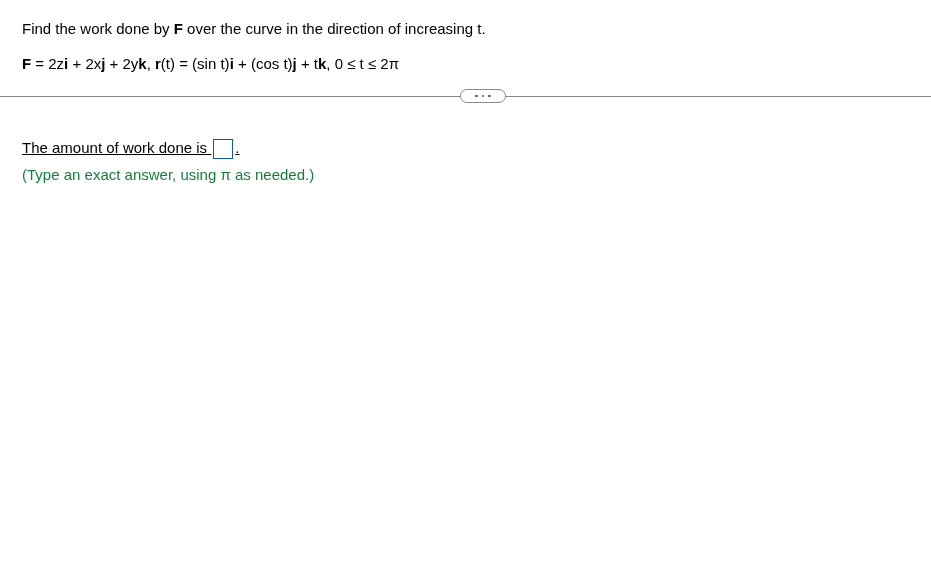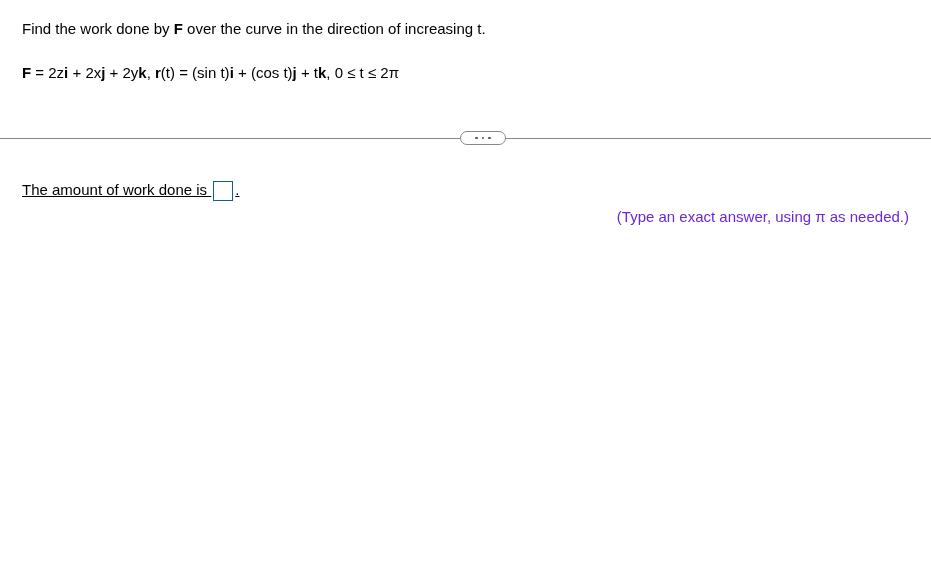--- a/index.html
+++ b/index.html
@@ -12,25 +12,25 @@
       font-size: 15px;
       color: #000;
       background: #fff;
       width: 931px;
       height: 571px;
       padding: 18px 22px;
       position: relative;
     }
     .question-text {
       line-height: 1.5;
-      margin-bottom: 21px;
+      margin-bottom: 12px;
     }
     .formula-line {
       line-height: 1.5;
-      margin-bottom: 44px;
+      margin-bottom: 11px;
     }
     .bold {
       font-weight: bold;
     }
     .divider-row {
       position: relative;
       height: 20px;
       margin-bottom: 28px;
     }
     .divider-line {
@@ -74,23 +74,22 @@
       height: 20px;
       border: 1.5px solid #0a5da8;
       vertical-align: middle;
       margin: 0 2px;
       background: #fff;
       font-size: 13px;
       text-align: center;
       padding: 0;
     }
     .hint-text {
-      color: #6d28d9;
+      color: #15803d;
       line-height: 1.6;
-      text-align: right;
     }
   </style>
 </head>
 <body>
 
 <div class="question-text">
   <span>Find the work done by </span><span class="bold">F</span><span> over the curve in the direction of increasing t.</span>
 </div>
 
 <div class="formula-line">

